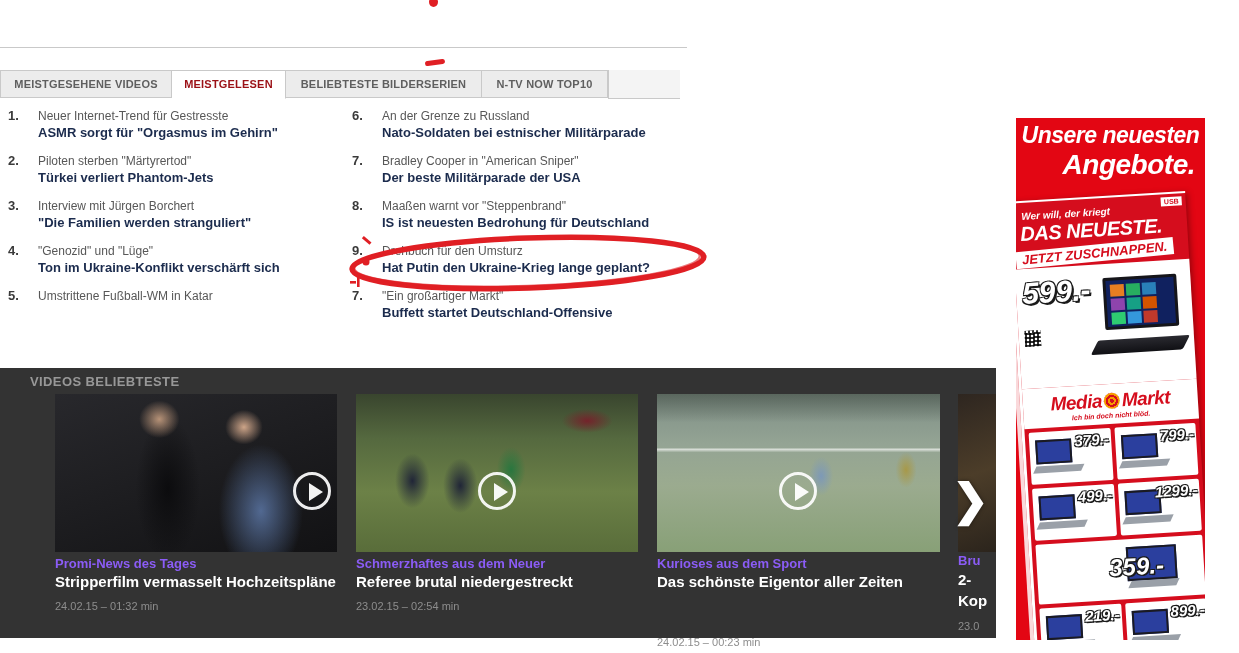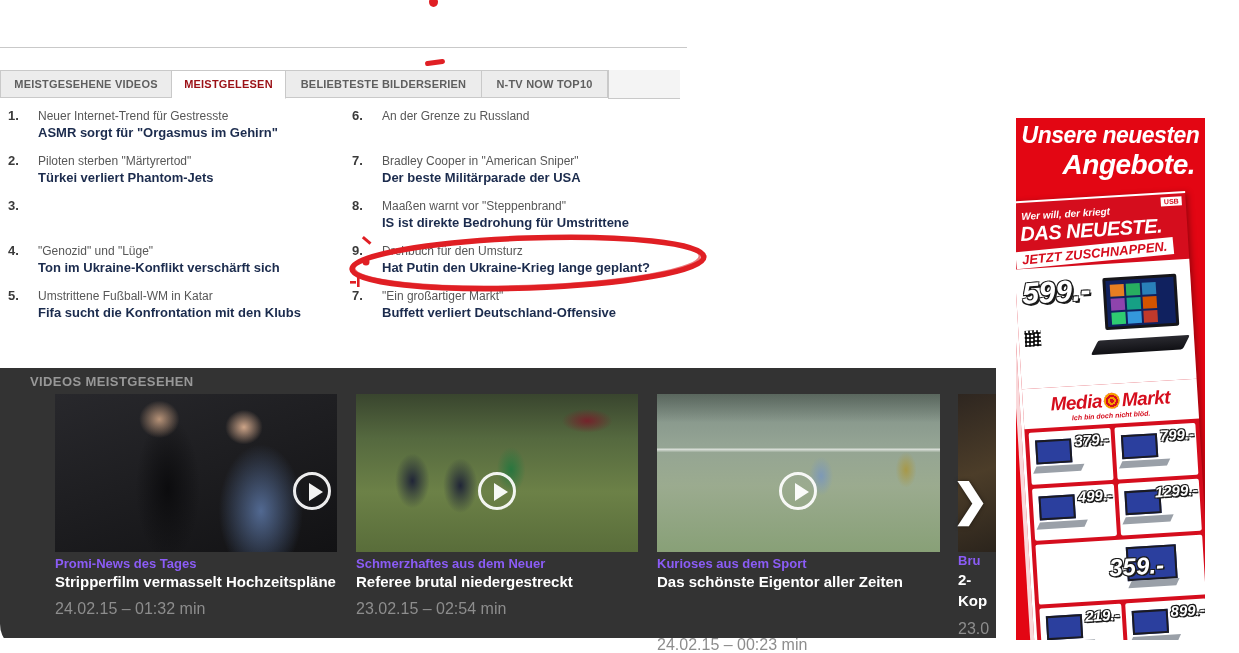--- a/index.html
+++ b/index.html
@@ -4,21 +4,21 @@
 <style>
   :root{
     --accent-red:#9b1016;
     --annotation-red:#e01f24;
     --mediamarkt-red:#e30613;
     --panel-dark:#333333;
     --headline-navy:#1b2b4d;
   }
   *{margin:0;padding:0;box-sizing:border-box;}
   body{background:#fff;font-family:"Liberation Sans",sans-serif;}
-  .page{position:relative;width:1239px;height:653px;background:#fff;overflow:hidden;border-radius:29px;}
+  .page{position:relative;width:1239px;height:653px;background:#fff;overflow:hidden;}
 
   
   .top-dot{position:absolute;left:429px;top:-3px;width:9px;height:10px;border-radius:50%;background:var(--annotation-red);}
   .stray-dash{position:absolute;left:425px;top:60px;width:20px;height:5px;border-radius:3px;background:var(--annotation-red);transform:rotate(-8deg);}
 
   .top-divider{position:absolute;left:0;top:47px;width:687px;height:1px;background:#c9c9c9;}
 
   
   .tabs{position:absolute;left:0;top:70px;width:680px;height:29px;display:flex;align-items:stretch;}
   .tab{height:28px;line-height:26px;text-align:center;font-size:11px;font-weight:bold;color:#5f5f5f;
@@ -60,21 +60,21 @@
       radial-gradient(14px 24px at 88% 48%, rgba(170,150,60,.85), rgba(170,150,60,0) 75%),
       linear-gradient(180deg,#7e8e86 0%,#94a494 32%,#9bab8f 58%,#88a077 100%);}
   .thumb4{left:958px;width:38px;background:linear-gradient(160deg,#2e2620 0%,#4c3d29 50%,#2b241c 100%);}
   .play-ring{position:absolute;width:38px;height:38px;border:3px solid rgba(255,255,255,.92);border-radius:50%;}
   .play-ring::after{content:"";position:absolute;left:13px;top:8px;border-left:14px solid rgba(255,255,255,.95);
       border-top:9px solid transparent;border-bottom:9px solid transparent;}
   .next-arrow{position:absolute;left:952px;top:478px;font-size:44px;font-weight:bold;color:#fff;cursor:pointer;line-height:1;
       text-shadow:0 0 4px rgba(0,0,0,.5);}
   .vid-kicker{position:absolute;font-size:13px;font-weight:bold;color:#8b5cf6;cursor:pointer;}
   .vid-headline{position:absolute;font-size:15px;font-weight:bold;color:#fff;cursor:pointer;text-align:right;}
-  .vid-meta{position:absolute;font-size:16px;color:#8d8d8d;}
+  .vid-meta{position:absolute;font-size:11px;color:#8d8d8d;}
 
   
   .ad{position:absolute;left:1016px;top:118px;width:189px;height:522px;background:var(--mediamarkt-red);overflow:hidden;cursor:pointer;}
   .ad-title1{position:absolute;left:0;top:4px;width:100%;text-align:center;color:#fff;font-size:23px;font-weight:bold;font-style:italic;letter-spacing:-.5px;}
   .ad-title2{position:absolute;right:10px;top:31px;color:#fff;font-size:28px;font-weight:bold;font-style:italic;letter-spacing:-.5px;}
   .flyer{position:absolute;left:5px;top:78px;width:178px;height:450px;background:#d50d1d;
       transform:rotate(-3.5deg);border-left:3px solid #fff;border-top:2px solid #fff;box-shadow:-4px 2px 0 rgba(255,255,255,.85),2px 2px 6px rgba(0,0,0,.35);}
   .flyer-chip{position:absolute;right:4px;top:3px;background:#fff;color:#d50d1d;font-size:7px;font-weight:bold;padding:1px 3px;}
   .flyer-kicker{position:absolute;left:10px;top:8px;color:#fff;font-size:10px;font-weight:bold;font-style:italic;}
   .flyer-head{position:absolute;left:8px;top:20px;color:#fff;font-size:20px;font-weight:bold;font-style:italic;letter-spacing:-.5px;white-space:nowrap;}
@@ -130,84 +130,88 @@
   </div>
   <div class="rank-item" style="left:8px;top:153px">
     <span class="rank-num">2.</span>
     <span class="rank-texts">
         <span class="rank-kicker">Piloten sterben "Märtyrertod"</span>
         <span class="rank-headline">Türkei verliert Phantom-Jets</span>
       </span>
   </div>
   <div class="rank-item" style="left:8px;top:198px">
     <span class="rank-num">3.</span>
+    <span class="rank-texts">
+        <span class="rank-kicker">Interview mit Jürgen Borchert</span>
+        <span class="rank-headline">"Die Familien werden stranguliert"</span>
+      </span>
   </div>
   <div class="rank-item" style="left:8px;top:243px">
     <span class="rank-num">4.</span>
     <span class="rank-texts">
         <span class="rank-kicker">"Genozid" und "Lüge"</span>
         <span class="rank-headline">Ton im Ukraine-Konflikt verschärft sich</span>
       </span>
   </div>
   <div class="rank-item" style="left:8px;top:288px">
     <span class="rank-num">5.</span>
     <span class="rank-texts">
         <span class="rank-kicker">Umstrittene Fußball-WM in Katar</span>
-        <span class="rank-headline">Fifa sucht die Konfrontation mit den Klubs</span>
       </span>
   </div>
 
   <div class="rank-item" style="left:352px;top:108px">
     <span class="rank-num">6.</span>
     <span class="rank-texts">
         <span class="rank-kicker">An der Grenze zu Russland</span>
+        <span class="rank-headline">Nato-Soldaten bei estnischer Militärparade</span>
       </span>
   </div>
   <div class="rank-item" style="left:352px;top:153px">
     <span class="rank-num">7.</span>
     <span class="rank-texts">
         <span class="rank-kicker">Bradley Cooper in "American Sniper"</span>
         <span class="rank-headline">Der beste Militärparade der USA</span>
       </span>
   </div>
   <div class="rank-item" style="left:352px;top:198px">
     <span class="rank-num">8.</span>
     <span class="rank-texts">
         <span class="rank-kicker">Maaßen warnt vor "Steppenbrand"</span>
-        <span class="rank-headline">IS ist direkte Bedrohung für Umstrittene</span>
+        <span class="rank-headline">IS ist neuesten Bedrohung für Deutschland</span>
       </span>
   </div>
   <div class="rank-item" style="left:352px;top:243px">
     <span class="rank-num">9.</span>
     <span class="rank-texts">
         <span class="rank-kicker">Drehbuch für den Umsturz</span>
         <span class="rank-headline">Hat Putin den Ukraine-Krieg lange geplant?</span>
       </span>
   </div>
   <div class="rank-item" style="left:352px;top:288px">
     <span class="rank-num">7.</span>
     <span class="rank-texts">
         <span class="rank-kicker">"Ein großartiger Markt"</span>
-        <span class="rank-headline">Buffett verliert Deutschland-Offensive</span>
+        <span class="rank-headline">Buffett startet Deutschland-Offensive</span>
       </span>
   </div>
 
   <svg class="annot-svg" width="380" height="72" viewBox="0 0 380 72">
     <g transform="rotate(-2 190 36)">
       <ellipse cx="190" cy="35" rx="176" ry="25" fill="none" stroke="#e01f24" stroke-width="5.5" stroke-linecap="round"></ellipse>
       <ellipse cx="189" cy="34" rx="173" ry="24" fill="none" stroke="#e01f24" stroke-width="2.5" opacity="0.6"></ellipse>
     </g>
     <circle cx="28" cy="34" r="3.5" fill="#e01f24"></circle>
     <rect x="12" y="53" width="6" height="2.6" fill="#e01f24"></rect>
     <rect x="19" y="49" width="2.6" height="10" fill="#e01f24"></rect>
     <rect x="24" y="11" width="10" height="3" transform="rotate(40 29 12)" fill="#e01f24"></rect>
   </svg>
 
   <div class="video-panel">
-    <div class="video-header">VIDEOS MEISTGESEHEN</div>
+    <div class="video-header">VIDEOS BELIEBTESTE</div>
 
     <div class="thumb thumb1">
       <div class="play-ring" style="left:238px;top:78px"></div>
     </div>
     <div class="thumb thumb2">
       <div class="play-ring" style="left:122px;top:78px"></div>
     </div>
     <div class="thumb thumb3">
       <div class="play-ring" style="left:122px;top:78px"></div>
     </div>

